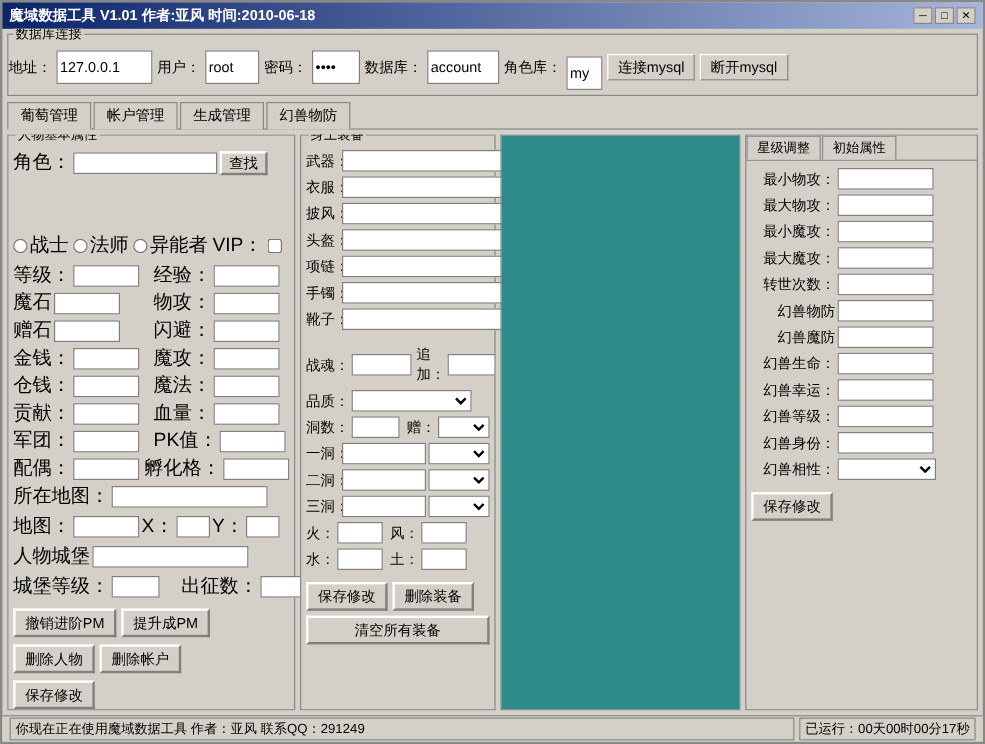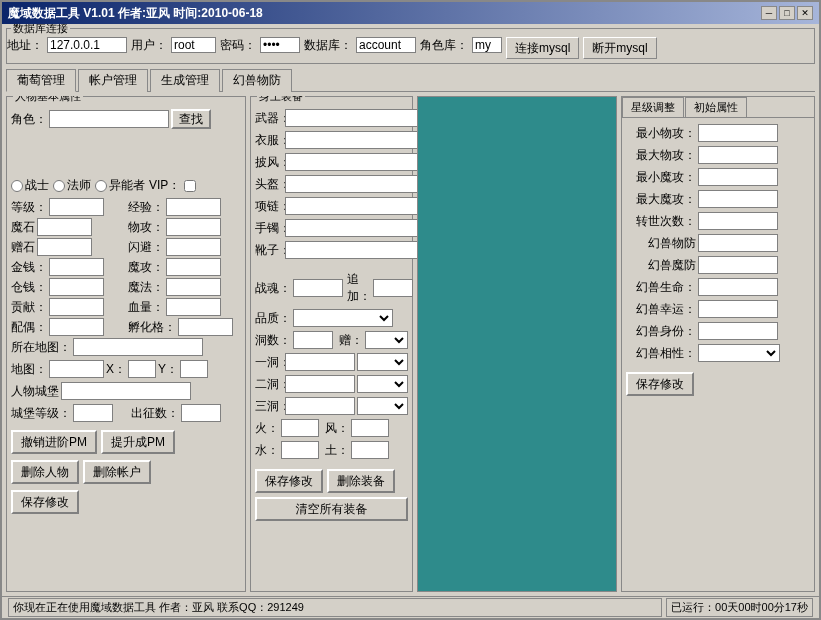--- a/index.html
+++ b/index.html
@@ -69,30 +69,30 @@
       position: relative;
       border: 1px solid #888;
       padding: 8px 6px 4px 0;
       background: #d4d0c8;
       flex-shrink: 0;
     }
     .db-label { font-size: 12px; white-space: nowrap; }
     .db-input {
       border: 1px solid #808080;
       background: white;
-      height: 16px;
+      height: 28px;
       font-size: 12px;
       font-family: inherit;
       padding: 0 2px;
     }
     .db-input-ip { width: 80px; }
     .db-input-user { width: 45px; }
     .db-input-pwd { width: 40px; }
     .db-input-dbname { width: 60px; }
-    .db-input-role { width: 30px; }
+    .db-input-role { width: 30px; margin-top: 10px; }
     .db-btn {
       height: 22px;
       background: #d4d0c8;
       border: 1px solid #888;
       border-top-color: #fff;
       border-left-color: #fff;
       font-size: 12px;
       font-family: inherit;
       cursor: pointer;
       padding: 0 8px;
@@ -154,21 +154,21 @@
       padding: 12px 4px 4px 4px;
     }
 
     .form-row {
       display: flex;
       align-items: center;
       gap: 2px;
       margin-bottom: 2px;
     }
     .form-label {
-      font-size: 12px;
+      font-size: 16px;
       white-space: nowrap;
     }
     .form-input {
       border: 1px solid #808080;
       background: white;
       height: 18px;
       font-size: 11px;
       font-family: inherit;
       padding: 0 2px;
     }
@@ -384,21 +384,21 @@
       <button class="title-btn">─</button>
       <button class="title-btn">□</button>
       <button class="title-btn">✕</button>
     </div>
   </div>
 
   <div class="content">
 
     <div class="db-connect-wrapper">
       <span class="panel-title">数据库连接</span>
-      <div style="display:flex; align-items:flex-start; gap:4px;">
+      <div style="display:flex; align-items:center; gap:4px;">
         <span class="db-label">地址：</span>
         <input class="db-input db-input-ip" type="text" value="127.0.0.1" style="">
         <span class="db-label">用户：</span>
         <input class="db-input db-input-user" type="text" value="root" style="">
         <span class="db-label">密码：</span>
         <input class="db-input db-input-pwd" type="password" value="test" style="">
         <span class="db-label">数据库：</span>
         <input class="db-input db-input-dbname" type="text" value="account" style="">
         <span class="db-label">角色库：</span>
         <input class="db-input db-input-role" type="text" value="my" style="">
@@ -503,20 +503,30 @@
           <div class="col">
             <span class="form-label">贡献：</span>
             <input class="form-input form-input-sm" type="text" style="">
           </div>
           <div class="col">
             <span class="form-label">血量：</span>
             <input class="form-input form-input-sm" type="text" style="">
           </div>
         </div>
 
+        <div class="two-col-row">
+          <div class="col">
+            <span class="form-label">军团：</span>
+            <input class="form-input form-input-sm" type="text" style="">
+          </div>
+          <div class="col">
+            <span class="form-label">PK值：</span>
+            <input class="form-input form-input-sm" type="text" style="">
+          </div>
+        </div>
 
         <div class="two-col-row">
           <div class="col">
             <span class="form-label">配偶：</span>
             <input class="form-input form-input-sm" type="text" style="">
           </div>
           <div class="col">
             <span class="form-label">孵化格：</span>
             <input class="form-input form-input-sm" type="text" style="">
           </div>
@@ -707,20 +717,24 @@
           </div>
           <div class="right-form-row">
             <span class="right-label">幻兽生命：</span>
             <input class="right-input" type="text" style="">
           </div>
           <div class="right-form-row">
             <span class="right-label">幻兽幸运：</span>
             <input class="right-input" type="text" style="">
           </div>
           <div class="right-form-row">
+            <span class="right-label">幻兽等级：</span>
+            <input class="right-input" type="text" style="">
+          </div>
+          <div class="right-form-row">
             <span class="right-label">幻兽身份：</span>
             <input class="right-input" type="text" style="">
           </div>
           <div class="right-form-row">
             <span class="right-label">幻兽相性：</span>
             <select class="right-select">
               <option></option>
             </select>
           </div>
 

